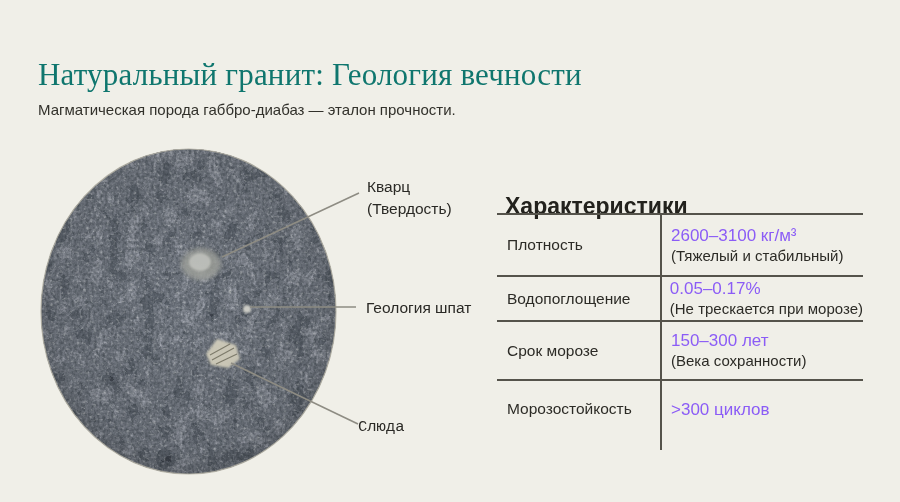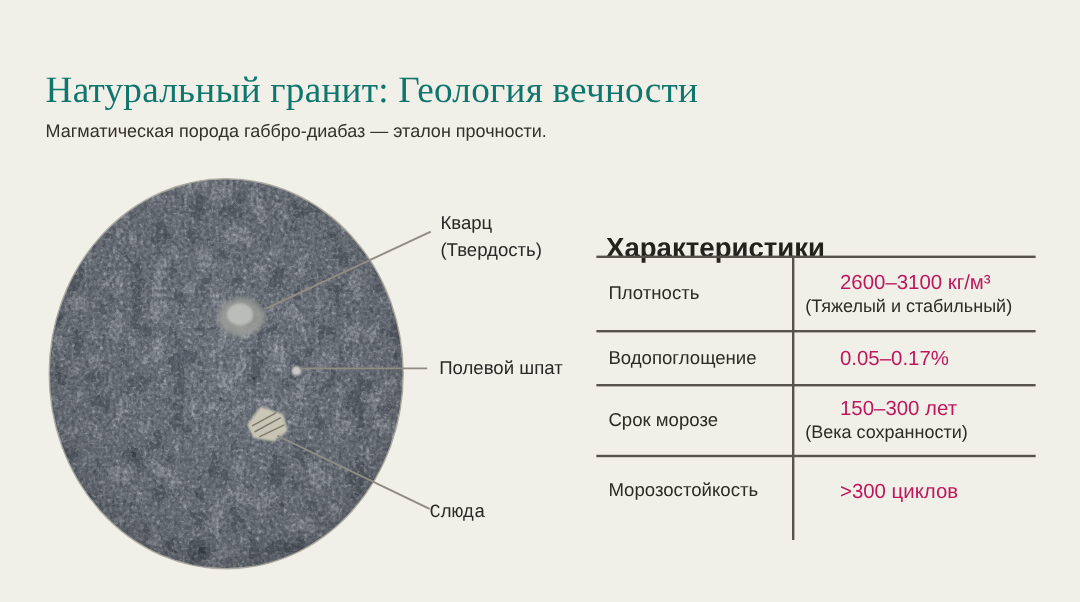--- a/index.html
+++ b/index.html
@@ -83,23 +83,22 @@
   }
   .spec-value{
     flex:1;
     box-sizing:border-box;
     padding-left:11px;
     display:flex;flex-direction:column;justify-content:center;
   }
   .spec-value .value{
     font-size:17px;
     line-height:21px;
-    color:#be185d;
-    white-space:nowrap;
-    margin-left:29px;
+    color:#8b5cf6;
+    white-space:nowrap;
   }
   .spec-value .note{
     font-size:15px;
     line-height:20px;
     color:#2c2b26;
     white-space:nowrap;
   }
   .spec-value .note:empty{display:none;}
 </style>
 </head>
@@ -171,21 +170,21 @@
   <line x1="222" y1="257" x2="359" y2="193" stroke="#8e8c83" stroke-width="1.6"></line>
   <line x1="250" y1="307" x2="356" y2="307" stroke="#8e8c83" stroke-width="1.6"></line>
   <line x1="231" y1="363" x2="358" y2="424" stroke="#8e8c83" stroke-width="1.6"></line>
 </svg>
 
 <div class="abs mineral-label lbl-quartz">
   <div>Кварц</div>
   <div>(Твердость)</div>
 </div>
 <div class="abs mineral-label lbl-feldspar">
-  <div>Полевой шпат</div>
+  <div>Геология шпат</div>
 </div>
 <div class="abs mineral-label lbl-mica">
   <div>Слюда</div>
 </div>
 
 <h2 class="abs specs-heading">Характеристики</h2>
 
 <div class="abs spec-table">
   <div class="spec-vline"></div>
 
@@ -194,20 +193,21 @@
     <div class="spec-value">
       <div class="value">2600–3100 кг/м³</div>
       <div class="note">(Тяжелый и стабильный)</div>
     </div>
   </div>
 
   <div class="spec-row r2">
     <div class="spec-label">Водопоглощение</div>
     <div class="spec-value">
       <div class="value">0.05–0.17%</div>
+      <div class="note">(Не трескается при морозе)</div>
     </div>
   </div>
 
   <div class="spec-row r3">
     <div class="spec-label">Срок морозе</div>
     <div class="spec-value">
       <div class="value">150–300 лет</div>
       <div class="note">(Века сохранности)</div>
     </div>
   </div>

